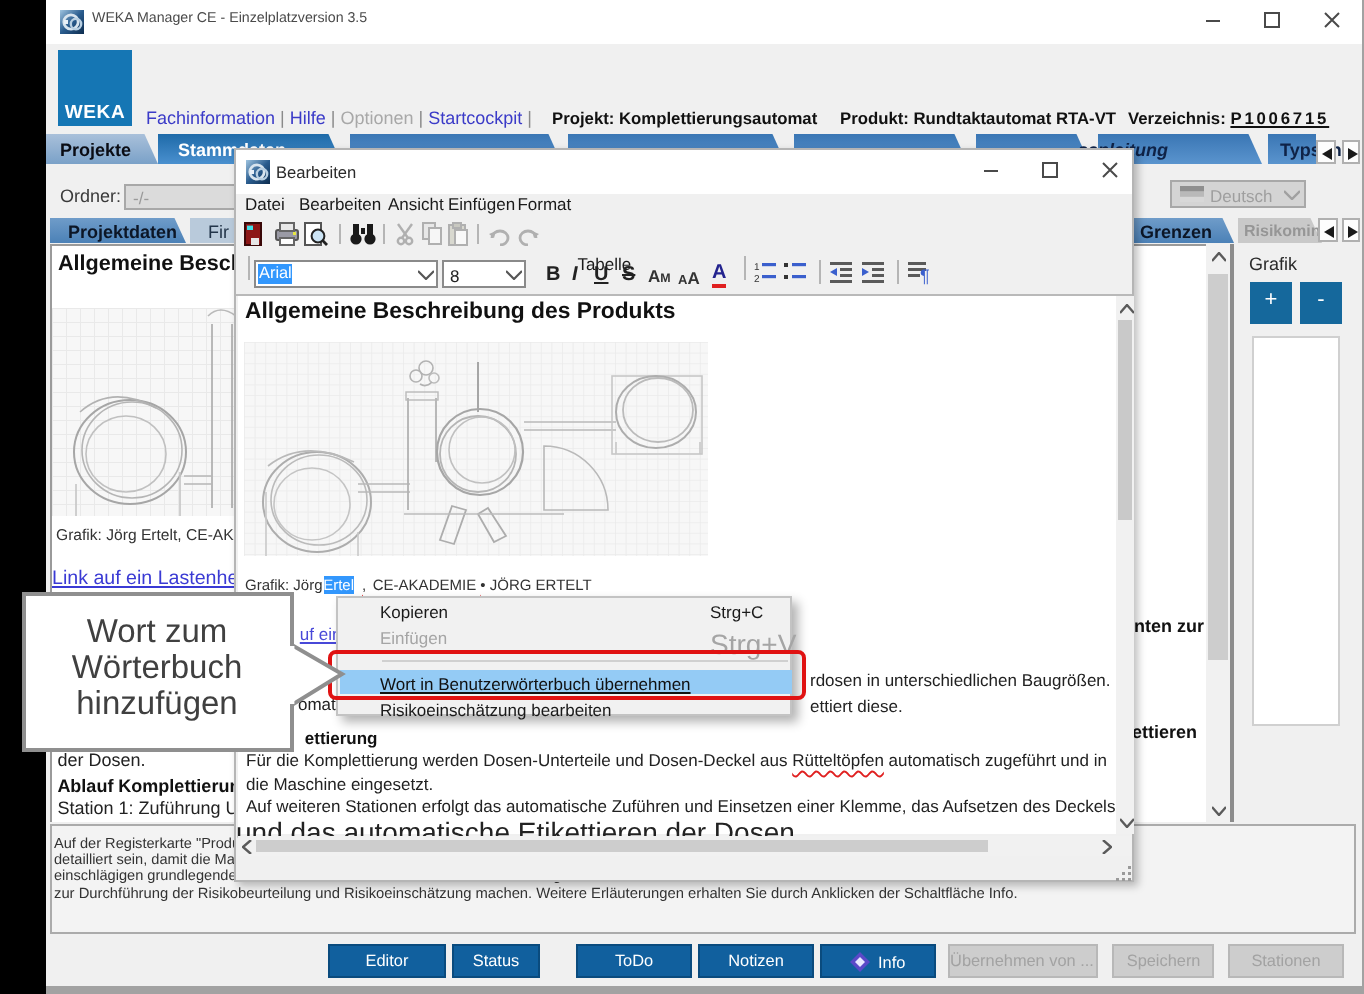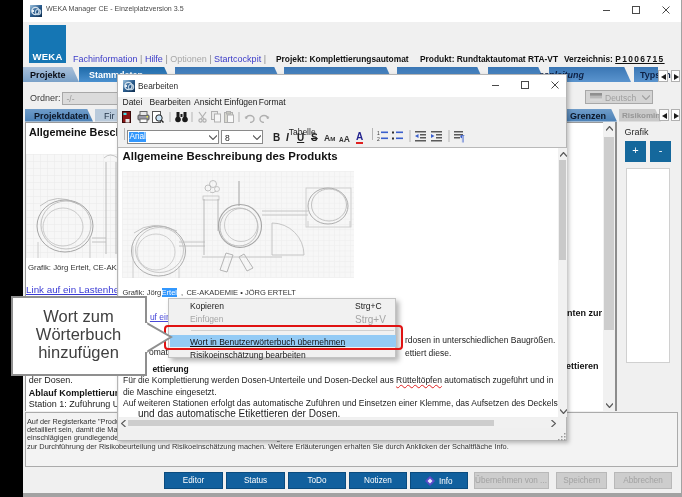--- a/index.html
+++ b/index.html
@@ -142,32 +142,32 @@
   <div class="abs" style="left:543px;top:360.5px;font-size:9px;font-weight:bold;color:#111;">ettieren</div>
 
   <div class="abs" style="left:2px;top:412px;width:652.5px;height:55px;background:#f3f3f3;border:1px solid #ababab;"></div>
   <div class="abs" style="left:4px;top:416.5px;font-size:7.3px;color:#333;white-space:nowrap;">Auf der Registerkarte "Produktdaten" sollte die Beschreibung des Produkts so ausführlich und</div>
   <div class="abs" style="left:4px;top:424.5px;font-size:7.3px;color:#333;white-space:nowrap;">detailliert sein, damit die Marktaufsichtsbehörden sich ein genaues Bild von den</div>
   <div class="abs" style="left:4px;top:432.5px;font-size:7.3px;color:#333;white-space:nowrap;">einschlägigen grundlegenden Sicherheits- und Gesundheitsschutzanforderungen</div>
   <div class="abs" style="left:4px;top:441.5px;font-size:7.4px;color:#333;white-space:nowrap;">zur Durchführung der Risikobeurteilung und Risikoeinschätzung machen. Weitere Erläuterungen erhalten Sie durch Anklicken der Schaltfläche Info.</div>
 
   <div class="abs" style="left:0;top:467px;width:659px;height:26px;background:#f0f0f0;"></div>
   <div class="abs" style="left:141px;top:472px;width:59px;height:16.5px;background:#11609e;border:1px solid #0a4b7e;color:#fff;font-size:8.2px;text-align:center;line-height:15px;">Editor</div>
-  <div class="abs" style="left:203px;top:472px;width:59px;height:16.5px;background:#11609e;border:1px solid #0a4b7e;color:#fff;font-size:8.2px;text-align:center;line-height:15px;">Status</div>
+  <div class="abs" style="left:203px;top:472px;width:44px;height:16.5px;background:#11609e;border:1px solid #0a4b7e;color:#fff;font-size:8.2px;text-align:center;line-height:15px;">Status</div>
   <div class="abs" style="left:265px;top:472px;width:58px;height:16.5px;background:#11609e;border:1px solid #0a4b7e;color:#fff;font-size:8.2px;text-align:center;line-height:15px;">ToDo</div>
   <div class="abs" style="left:326px;top:472px;width:58px;height:16.5px;background:#11609e;border:1px solid #0a4b7e;color:#fff;font-size:8.2px;text-align:center;line-height:15px;">Notizen</div>
   <div class="abs" style="left:387px;top:472px;width:58px;height:16.5px;background:#11609e;border:1px solid #0a4b7e;color:#fff;font-size:8.2px;text-align:center;line-height:15px;"></div>
   <svg class="abs" style="left:402px;top:475.5px;" width="10" height="10">
       <path d="M5,0 L10,5 L5,10 L0,5 Z" fill="#5a49c8"></path>
       <path d="M5,2.5 L7.5,5 L5,7.5 L2.5,5 Z" fill="#e8e8ff"></path>
     </svg>
   <div class="abs" style="left:416px;top:476.5px;font-size:8.2px;color:#fff;">Info</div>
   <div class="abs" style="left:450.5px;top:472px;width:75px;height:16.5px;background:#cdcdcd;border:1px solid #b8b8b8;color:#a2a2a2;font-size:8.2px;text-align:center;line-height:15px;">Übernehmen von ...</div>
   <div class="abs" style="left:533.3px;top:472px;width:51px;height:16.5px;background:#cdcdcd;border:1px solid #b8b8b8;color:#a2a2a2;font-size:8.2px;text-align:center;line-height:15px;">Speichern</div>
-  <div class="abs" style="left:591px;top:472px;width:58px;height:16.5px;background:#cdcdcd;border:1px solid #b8b8b8;color:#a2a2a2;font-size:8.2px;text-align:center;line-height:15px;">Abbrechen</div>
+  <div class="abs" style="left:591px;top:472px;width:58px;height:16.5px;background:#cdcdcd;border:1px solid #b8b8b8;color:#a2a2a2;font-size:8.2px;text-align:center;line-height:15px;">Stationen</div>
   <div class="abs" style="left:0;top:493px;width:659px;height:4px;background:#a2a2a2;"></div>
   <div class="abs" style="left:657.5px;top:0;width:1.5px;height:497px;background:#a2a2a2;"></div>
 </div>
 
 <div class="abs" id="dlg" style="left:117px;top:74px;width:450px;height:367px;background:#f0f0f0;border:1px solid #b5b5b5;box-shadow:2px 2px 4px rgba(0,0,0,0.25);z-index:10;">
 
   <div class="abs" style="left:0;top:0;width:448px;height:22px;background:#fff;"></div>
   <svg class="abs" style="left:5px;top:4.5px;" width="12" height="12">
     <defs>
         <linearGradient id="icg2" x1="0" y1="0" x2="1" y2="1">
@@ -352,21 +352,21 @@
   <div class="abs" style="left:63px;top:212.5px;font-size:7.5px;color:#333;text-decoration:underline wavy #e02020 1px;">,</div>
   <div class="abs" style="left:68.4px;top:212.5px;font-size:7.5px;color:#333;white-space:nowrap;">CE-AKADEMIE <span style="text-decoration:underline wavy #e02020 1px;">•</span> JÖRG ERTELT</div>
   <div class="abs" style="left:31.9px;top:237px;font-size:8.5px;color:#4848d8;text-decoration:underline;white-space:nowrap;">uf ein Lastenheft (B</div>
   <div class="abs" style="left:287px;top:259.5px;font-size:8.5px;color:#222;white-space:nowrap;">rdosen in unterschiedlichen Baugrößen.</div>
   <div class="abs" style="left:31px;top:271.5px;font-size:8.5px;color:#222;white-space:nowrap;">omat k</div>
   <div class="abs" style="left:287px;top:272.5px;font-size:8.5px;color:#222;white-space:nowrap;">ettiert diese.</div>
   <div class="abs" style="left:34.4px;top:288.5px;font-size:8.5px;font-weight:bold;color:#111;white-space:nowrap;">ettierung</div>
   <div class="abs" style="left:5px;top:300.3px;font-size:8.5px;color:#222;white-space:nowrap;">Für die Komplettierung werden Dosen-Unterteile und Dosen-Deckel aus <span style="text-decoration:underline wavy #e02020 1px;">Rütteltöpfen</span> automatisch zugeführt und in</div>
   <div class="abs" style="left:5px;top:311.8px;font-size:8.5px;color:#222;white-space:nowrap;">die Maschine eingesetzt.</div>
   <div class="abs" style="left:5px;top:323px;font-size:8.5px;color:#222;white-space:nowrap;">Auf weiteren Stationen erfolgt das automatische Zuführen und Einsetzen einer Klemme, das Aufsetzen des Deckels</div>
-  <div class="abs" style="left:20px;top:332.8px;font-size:10px;color:#222;white-space:nowrap;">und das automatische Etikettieren der Dosen.</div>
+  <div class="abs" style="left:0;top:332.8px;font-size:14px;color:#222;white-space:nowrap;">und das automatische Etikettieren der Dosen.</div>
 
   <div class="abs" style="left:1px;top:342.5px;width:447px;height:10.5px;background:#f1f1f1;"></div>
   <svg class="abs" style="left:3px;top:345px;" width="5" height="7">
       <path d="M4.5,0 L0.5,3.5 L4.5,7" fill="none" stroke="#5a5a5a" stroke-width="1.2"></path>
     </svg>
   <div class="abs" style="left:10px;top:344.5px;width:366px;height:6.5px;background:#cdcdcd;"></div>
   <svg class="abs" style="left:433px;top:345px;" width="5" height="7">
       <path d="M0.5,0 L4.5,3.5 L0.5,7" fill="none" stroke="#5a5a5a" stroke-width="1.2"></path>
     </svg>
 
@@ -379,21 +379,21 @@
         <rect x="3" y="6" width="1.5" height="1.5"></rect>
         <rect x="6" y="6" width="1.5" height="1.5"></rect>
       </g>
   </svg>
 </div>
 
 <div class="abs" id="menu" style="left:168px;top:297.6px;width:227.5px;height:60px;background:#f1f1f1;border:1px solid #c3c3c3;box-shadow:3px 3px 5px rgba(0,0,0,0.3);z-index:20;">
   <div class="abs" style="left:21px;top:2.2px;font-size:8.5px;color:#1a1a1a;">Kopieren</div>
   <div class="abs" style="left:186px;top:2.2px;font-size:8.5px;color:#1a1a1a;">Strg+C</div>
   <div class="abs" style="left:21px;top:15.7px;font-size:8.5px;color:#a5a5a5;">Einfügen</div>
-  <div class="abs" style="left:186px;top:15.7px;font-size:10px;color:#a5a5a5;">Strg+V</div>
+  <div class="abs" style="left:186px;top:15.7px;font-size:14px;color:#a5a5a5;">Strg+V</div>
   <div class="abs" style="left:22px;top:31.4px;width:203px;height:1px;background:#d0d0d0;"></div>
   <div class="abs" style="left:1px;top:36.2px;width:225.5px;height:12.5px;background:#94cbf5;"></div>
   <div class="abs" style="left:21px;top:38.2px;font-size:8.5px;color:#111;text-decoration:underline;">Wort in Benutzerwörterbuch übernehmen</div>
   <div class="abs" style="left:21px;top:51.2px;font-size:8.5px;color:#1a1a1a;">Risikoeinschätzung bearbeiten</div>
 </div>
 
 <div class="abs" style="left:164.3px;top:324.5px;width:239.2px;height:25.8px;border:2.6px solid #e01212;border-radius:4px;z-index:30;"></div>
 
 <div class="abs" style="left:10.5px;top:295.5px;width:136px;height:80px;background:#fff;border:2px solid #8f8f8f;z-index:40;"></div>
 <div class="abs" style="left:10.5px;top:306.5px;width:136px;text-align:center;font-size:16.5px;line-height:18.4px;color:#404040;z-index:41;">Wort zum<br>Wörterbuch<br>hinzufügen</div>

